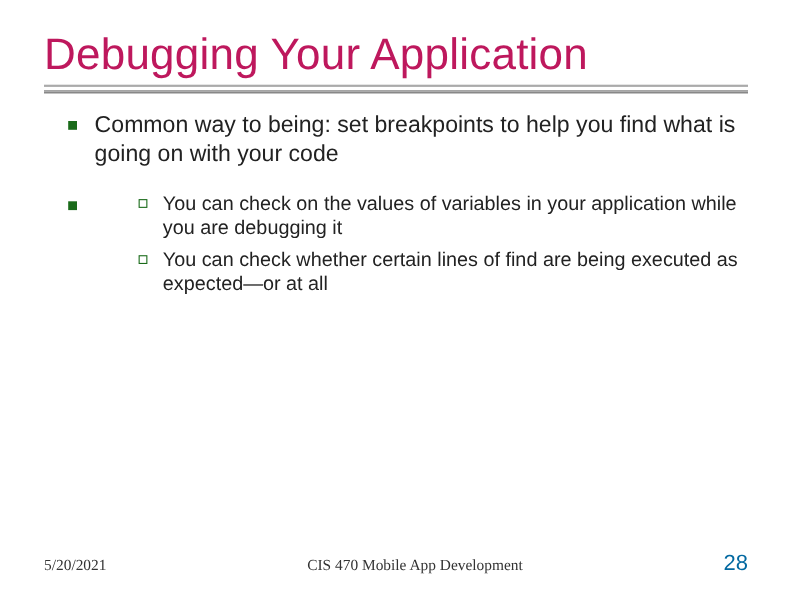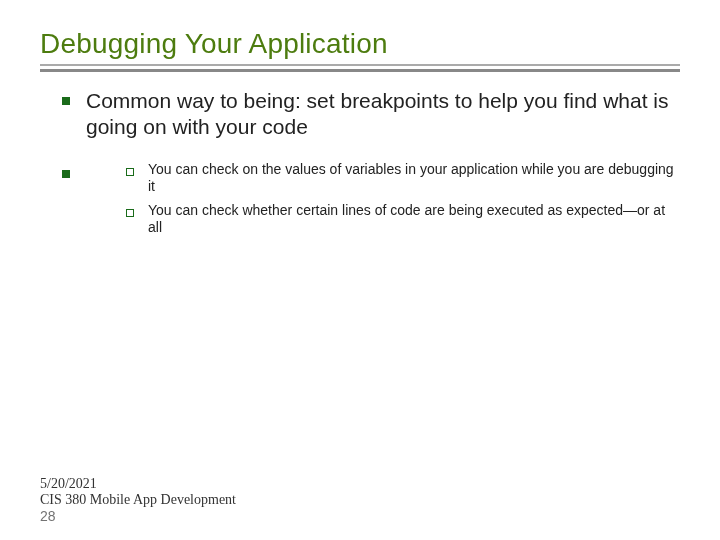--- a/index.html
+++ b/index.html
@@ -14,22 +14,22 @@
     overflow: hidden;
   }
   .slide {
     width: 720px;
     height: 540px;
     box-sizing: border-box;
     padding: 28px 40px 0 40px;
     position: relative;
   }
   .title {
-    font-size: 28px;
-    color: #4d7c0f;
+    font-size: 40px;
+    color: #be185d;
     font-weight: 400;
     margin: 0 0 4px 0;
     letter-spacing: 0.2px;
   }
   .rule-wrap {
     margin: 0 0 16px 0;
   }
   .rule-outer {
     border-top: 2px solid #aaa;
     height: 4px;
@@ -60,21 +60,21 @@
     background: #1a6b1a;
   }
   ul.level2 {
     list-style: none;
     margin: 14px 0 0 0;
     padding: 0 0 0 40px;
   }
   ul.level2 > li {
     position: relative;
     padding: 0 0 6px 22px;
-    font-size: 14px;
+    font-size: 18px;
     line-height: 1.25;
     color: #222;
   }
   ul.level2 > li::before {
     content: "";
     position: absolute;
     left: 0;
     top: 7px;
     width: 6px;
     height: 6px;
@@ -86,25 +86,24 @@
     left: 0;
     right: 0;
     bottom: 16px;
     padding: 0 40px;
     display: flex;
     justify-content: space-between;
     align-items: baseline;
     font-family: "Times New Roman", Times, serif;
     font-size: 14px;
     color: #333;
-    flex-direction: column;
   }
   .footer .date { }
   .footer .course { text-align: center; flex: 1; }
-  .footer .page { color: #737373; font-family: Arial, Helvetica, sans-serif; font-size: 14px; }
+  .footer .page { color: #0369a1; font-family: Arial, Helvetica, sans-serif; font-size: 20px; }
 </style>
 </head>
 <body>
 
 <div class="slide">
 
   <h1 class="title">Debugging Your Application</h1>
 
   <div class="rule-wrap">
     <div class="rule-outer"></div>
@@ -114,25 +113,25 @@
   <ul class="level1">
     <li>
       <span>Common way to being: set breakpoints to help you find what is going on with your code</span>
     </li>
     <li>
       <ul class="level2">
         <li>
           <span>You can check on the values of variables in your application while you are debugging it</span>
         </li>
         <li>
-          <span>You can check whether certain lines of code are being executed as expected—or at all</span>
+          <span>You can check whether certain lines of find are being executed as expected—or at all</span>
         </li>
       </ul>
     </li>
   </ul>
 
   <div class="footer">
     <span class="date">5/20/2021</span>
-    <span class="course">CIS 380 Mobile App Development</span>
+    <span class="course">CIS 470 Mobile App Development</span>
     <span class="page">28</span>
   </div>
 
 </div>
 
 </body></html>

